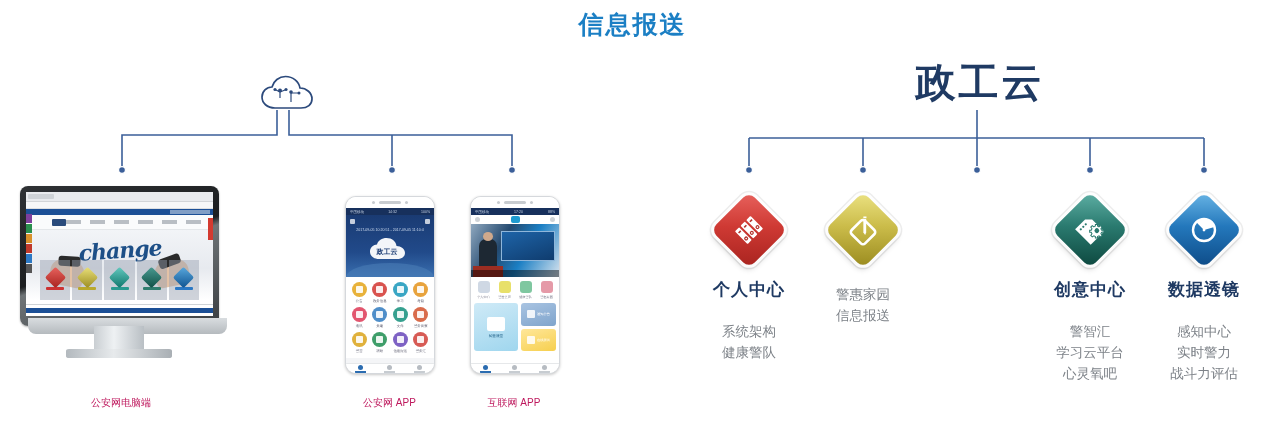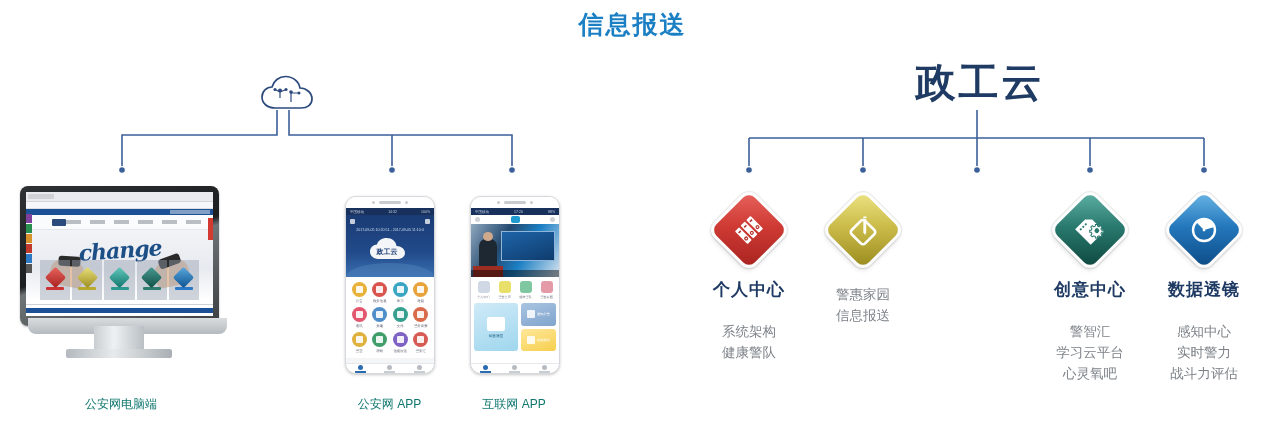--- a/index.html
+++ b/index.html
@@ -155,21 +155,21 @@
   .p2-big span{font-size:3.6px;color:#1f5f86;}
   .p2-col{flex:1;display:flex;flex-direction:column;gap:3px;}
   .p2-sm{height:22.5px;border-radius:3px;display:flex;align-items:center;justify-content:center;gap:2px;}
   .p2-sm.a{background:linear-gradient(160deg,#a9c4e2,#7fa4cc);}
   .p2-sm.b{background:linear-gradient(160deg,#ffe79a,#f6cf4e);}
   .p2-sm i{width:8px;height:8px;background:rgba(255,255,255,.85);border-radius:1px;}
   .p2-sm span{font-size:3.2px;color:#fff;}
 
   .device-label{
     position:absolute;text-align:center;
-    font-size:12px;color:#0f766e;white-space:nowrap;
+    font-size:10px;color:#be185d;white-space:nowrap;
   }
 
   
   .module{position:absolute;width:120px;text-align:center;}
   .mod-icon{
     width:68px;height:68px;margin:0 auto;
     position:relative;
   }
   .dia{
     position:absolute;left:7px;top:7px;width:54px;height:54px;

